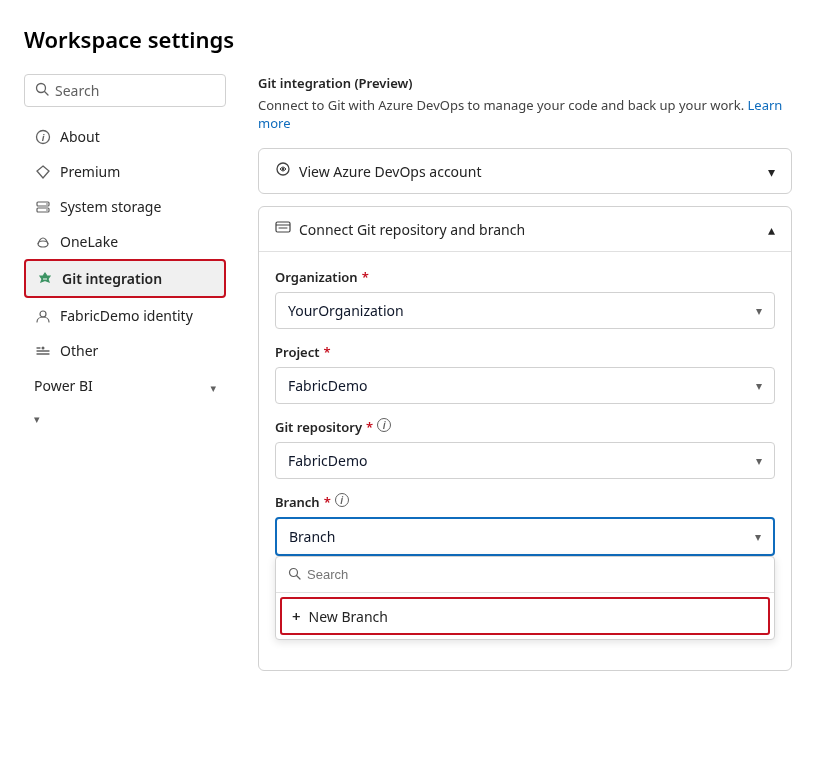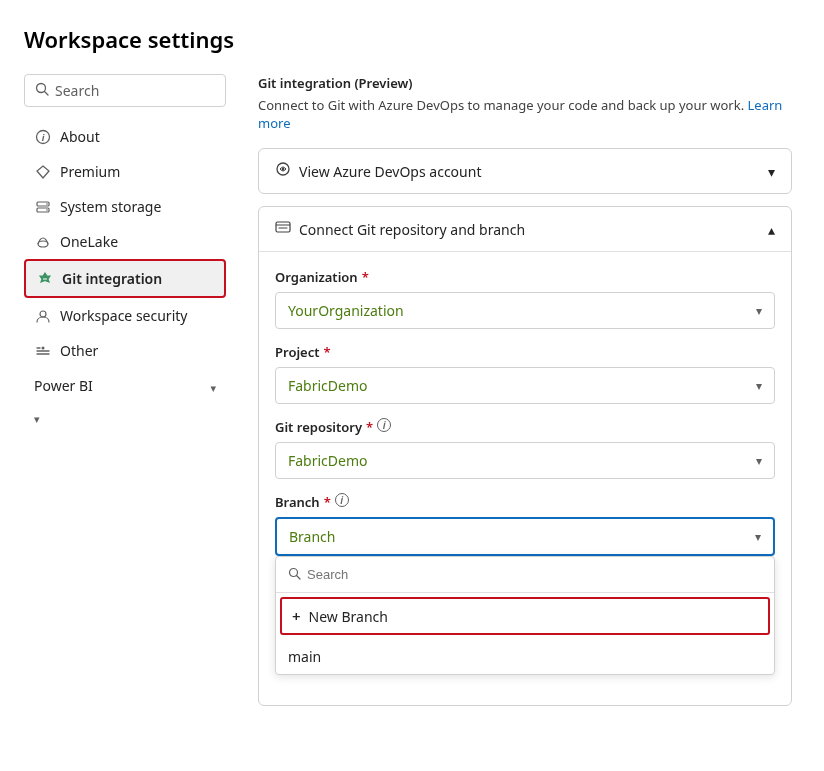--- a/index.html
+++ b/index.html
@@ -146,21 +146,21 @@
       border-radius: 4px;
       padding: 8px 12px;
       cursor: pointer;
       margin-bottom: 14px;
       background: #fff;
     }
     .dropdown.active-dropdown {
       border-color: #0f6cbd;
       border-width: 2px;
     }
-    .dropdown-value { font-size: 14px; color: #4d7c0f; }
+    .dropdown-value { font-size: 14px; color: #0f172a; }
     .dropdown-chevron { color: #616161; font-size: 12px; }
     .dropdown-menu {
       border: 1px solid #d1d1d1;
       border-radius: 4px;
       background: #fff;
       margin-top: -14px;
       margin-bottom: 14px;
       box-shadow: 0 2px 8px rgba(0,0,0,0.12);
       overflow: hidden;
     }
@@ -270,21 +270,21 @@
         <span>Git integration</span>
       </div>
 
       <div class="nav-item">
         <span class="nav-icon">
           <svg width="16" height="16" viewBox="0 0 16 16" fill="none">
             <circle cx="8" cy="6" r="3" stroke="#616161" stroke-width="1.2"></circle>
             <path d="M2 14c0-3 2.7-5 6-5s6 2 6 5" stroke="#616161" stroke-width="1.2" stroke-linecap="round"></path>
           </svg>
         </span>
-        <span>Workspace security</span>
+        <span>FabricDemo identity</span>
       </div>
 
 
       <div class="nav-item">
         <span class="nav-icon">
           <svg width="16" height="16" viewBox="0 0 16 16" fill="none">
             <line x1="2" y1="5" x2="5" y2="5" stroke="#616161" stroke-width="1.3" stroke-linecap="round"></line>
             <line x1="2" y1="8" x2="14" y2="8" stroke="#616161" stroke-width="1.3" stroke-linecap="round"></line>
             <line x1="2" y1="11" x2="14" y2="11" stroke="#616161" stroke-width="1.3" stroke-linecap="round"></line>
             <circle cx="8" cy="5" r="1.5" fill="#616161"></circle>
@@ -387,22 +387,19 @@
                   <circle cx="5.5" cy="5.5" r="4" stroke="#616161" stroke-width="1.2"></circle>
                   <line x1="8.5" y1="8.5" x2="12" y2="12" stroke="#616161" stroke-width="1.2" stroke-linecap="round"></line>
                 </svg>
               </span>
               <input class="dropdown-search-input" type="text" placeholder="Search" style="">
             </div>
             <div class="dropdown-item new-branch">
               <span class="plus-icon">+</span>
               <span>New Branch</span>
             </div>
-            <div class="dropdown-item-main">
-              <span>main</span>
-            </div>
           </div>
 
         </div>
       </div>
     </div>
   </div>
 </div>
 
 </body></html>

